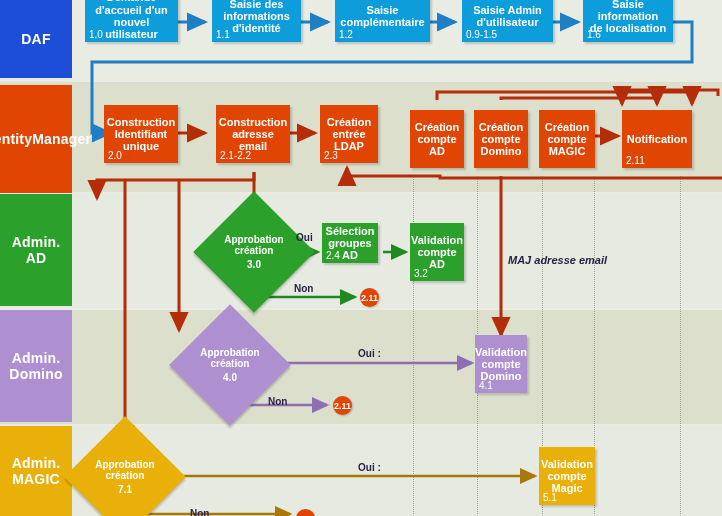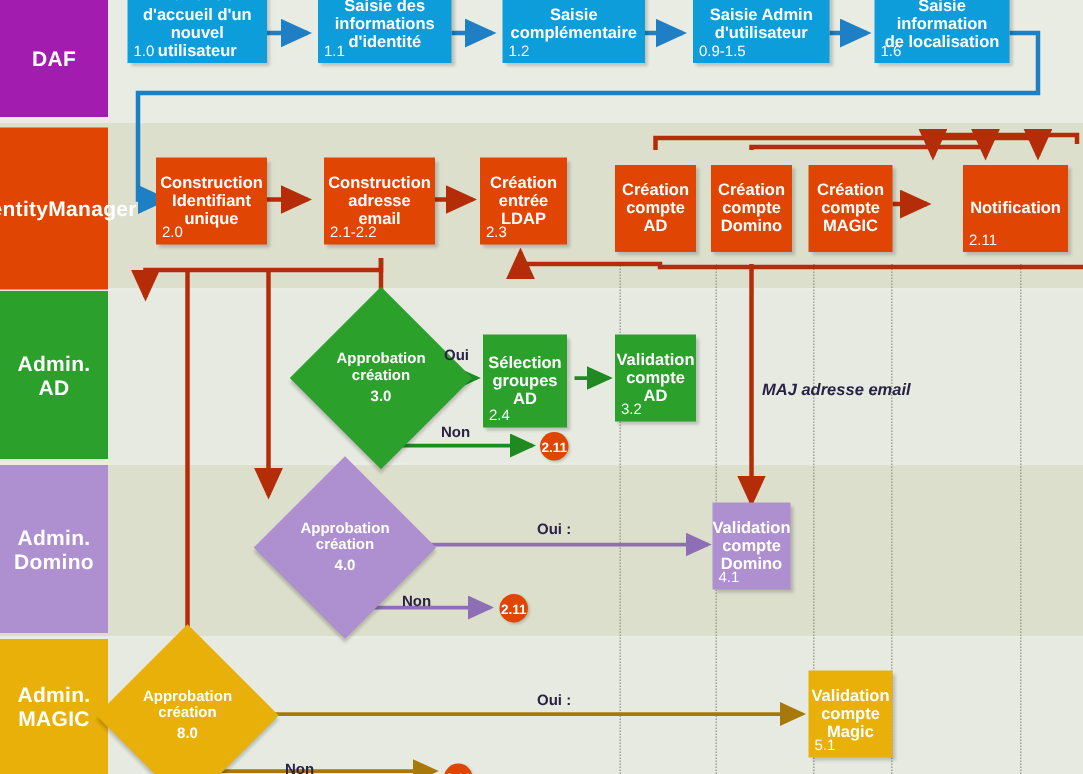--- a/index.html
+++ b/index.html
@@ -35,21 +35,21 @@
   <div class="lane-bg" style="top:194px;height:114px;background:#e6eae0;"></div>
   <div class="lane-bg" style="top:310px;height:114px;background:#dcdfcc;"></div>
   <div class="lane-bg" style="top:426px;height:90px;background:#e6eae0;"></div>
 
   <div class="dotcol" style="left:413px;top:176px;height:340px;"></div>
   <div class="dotcol" style="left:477px;top:176px;height:340px;"></div>
   <div class="dotcol" style="left:542px;top:176px;height:340px;"></div>
   <div class="dotcol" style="left:594px;top:176px;height:340px;"></div>
   <div class="dotcol" style="left:680px;top:176px;height:340px;"></div>
 
-  <div class="lane-header" style="top:0;height:78px;background:#a21caf;">
+  <div class="lane-header" style="top:0;height:78px;background:#1d4ed8;">
     <span>DAF</span>
   </div>
 
   <div class="lane-header" style="top:85px;height:108px;background:#e14504;flex-direction:row;">
     <span>Identity</span>
     <span>Manager</span>
   </div>
 
   <div class="lane-header" style="top:194px;height:112px;background:#2ba02b;flex-direction:column;">
     <span>Admin.</span>
@@ -194,33 +194,33 @@
     <span class="lbl">compte</span>
     <span class="lbl">Domino</span>
   </div>
 
   <div class="node" style="left:539px;top:110px;width:56px;height:58px;background:#e14504;">
     <span class="lbl">Création</span>
     <span class="lbl">compte</span>
     <span class="lbl">MAGIC</span>
   </div>
 
-  <div class="node" style="left:622px;top:110px;width:70px;height:58px;background:#e14504;margin-left:20px;">
+  <div class="node" style="left:622px;top:110px;width:70px;height:58px;background:#e14504;">
     <span class="lbl">Notification</span>
     <span class="num">2.11</span>
   </div>
 
   <div class="diamond" style="left:211px;top:209px;width:86px;height:86px;flex-direction:column;">
     <div class="shape" style="background:#2ba02b;"></div>
     <span class="txt">Approbation</span>
     <span class="txt">création</span>
     <span class="num">3.0</span>
   </div>
 
-  <div class="node" style="left:322px;top:223px;width:56px;height:62px;background:#2ba02b;">
+  <div class="node" style="left:322px;top:223px;width:56px;height:40px;background:#2ba02b;">
     <span class="lbl">Sélection</span>
     <span class="lbl">groupes</span>
     <span class="lbl">AD</span>
     <span class="num">2.4</span>
   </div>
 
   <div class="node" style="left:410px;top:223px;width:54px;height:58px;background:#2ba02b;">
     <span class="lbl">Validation</span>
     <span class="lbl">compte</span>
     <span class="lbl">AD</span>
@@ -252,21 +252,21 @@
   <span class="elabel" style="left:358px;top:348px;">Oui :</span>
   <span class="elabel" style="left:268px;top:396px;">Non</span>
   <div class="circ" style="left:333px;top:396px;width:19px;height:19px;">
     <span>2.11</span>
   </div>
 
   <div class="diamond" style="left:82px;top:434px;width:86px;height:86px;flex-direction:column;">
     <div class="shape" style="background:#e8b008;"></div>
     <span class="txt">Approbation</span>
     <span class="txt">création</span>
-    <span class="num">8.0</span>
+    <span class="num">7.1</span>
   </div>
 
   <div class="node" style="left:539px;top:447px;width:56px;height:58px;background:#e8b008;">
     <span class="lbl">Validation</span>
     <span class="lbl">compte</span>
     <span class="lbl">Magic</span>
     <span class="num">5.1</span>
   </div>
 
   <span class="elabel" style="left:358px;top:462px;">Oui :</span>

